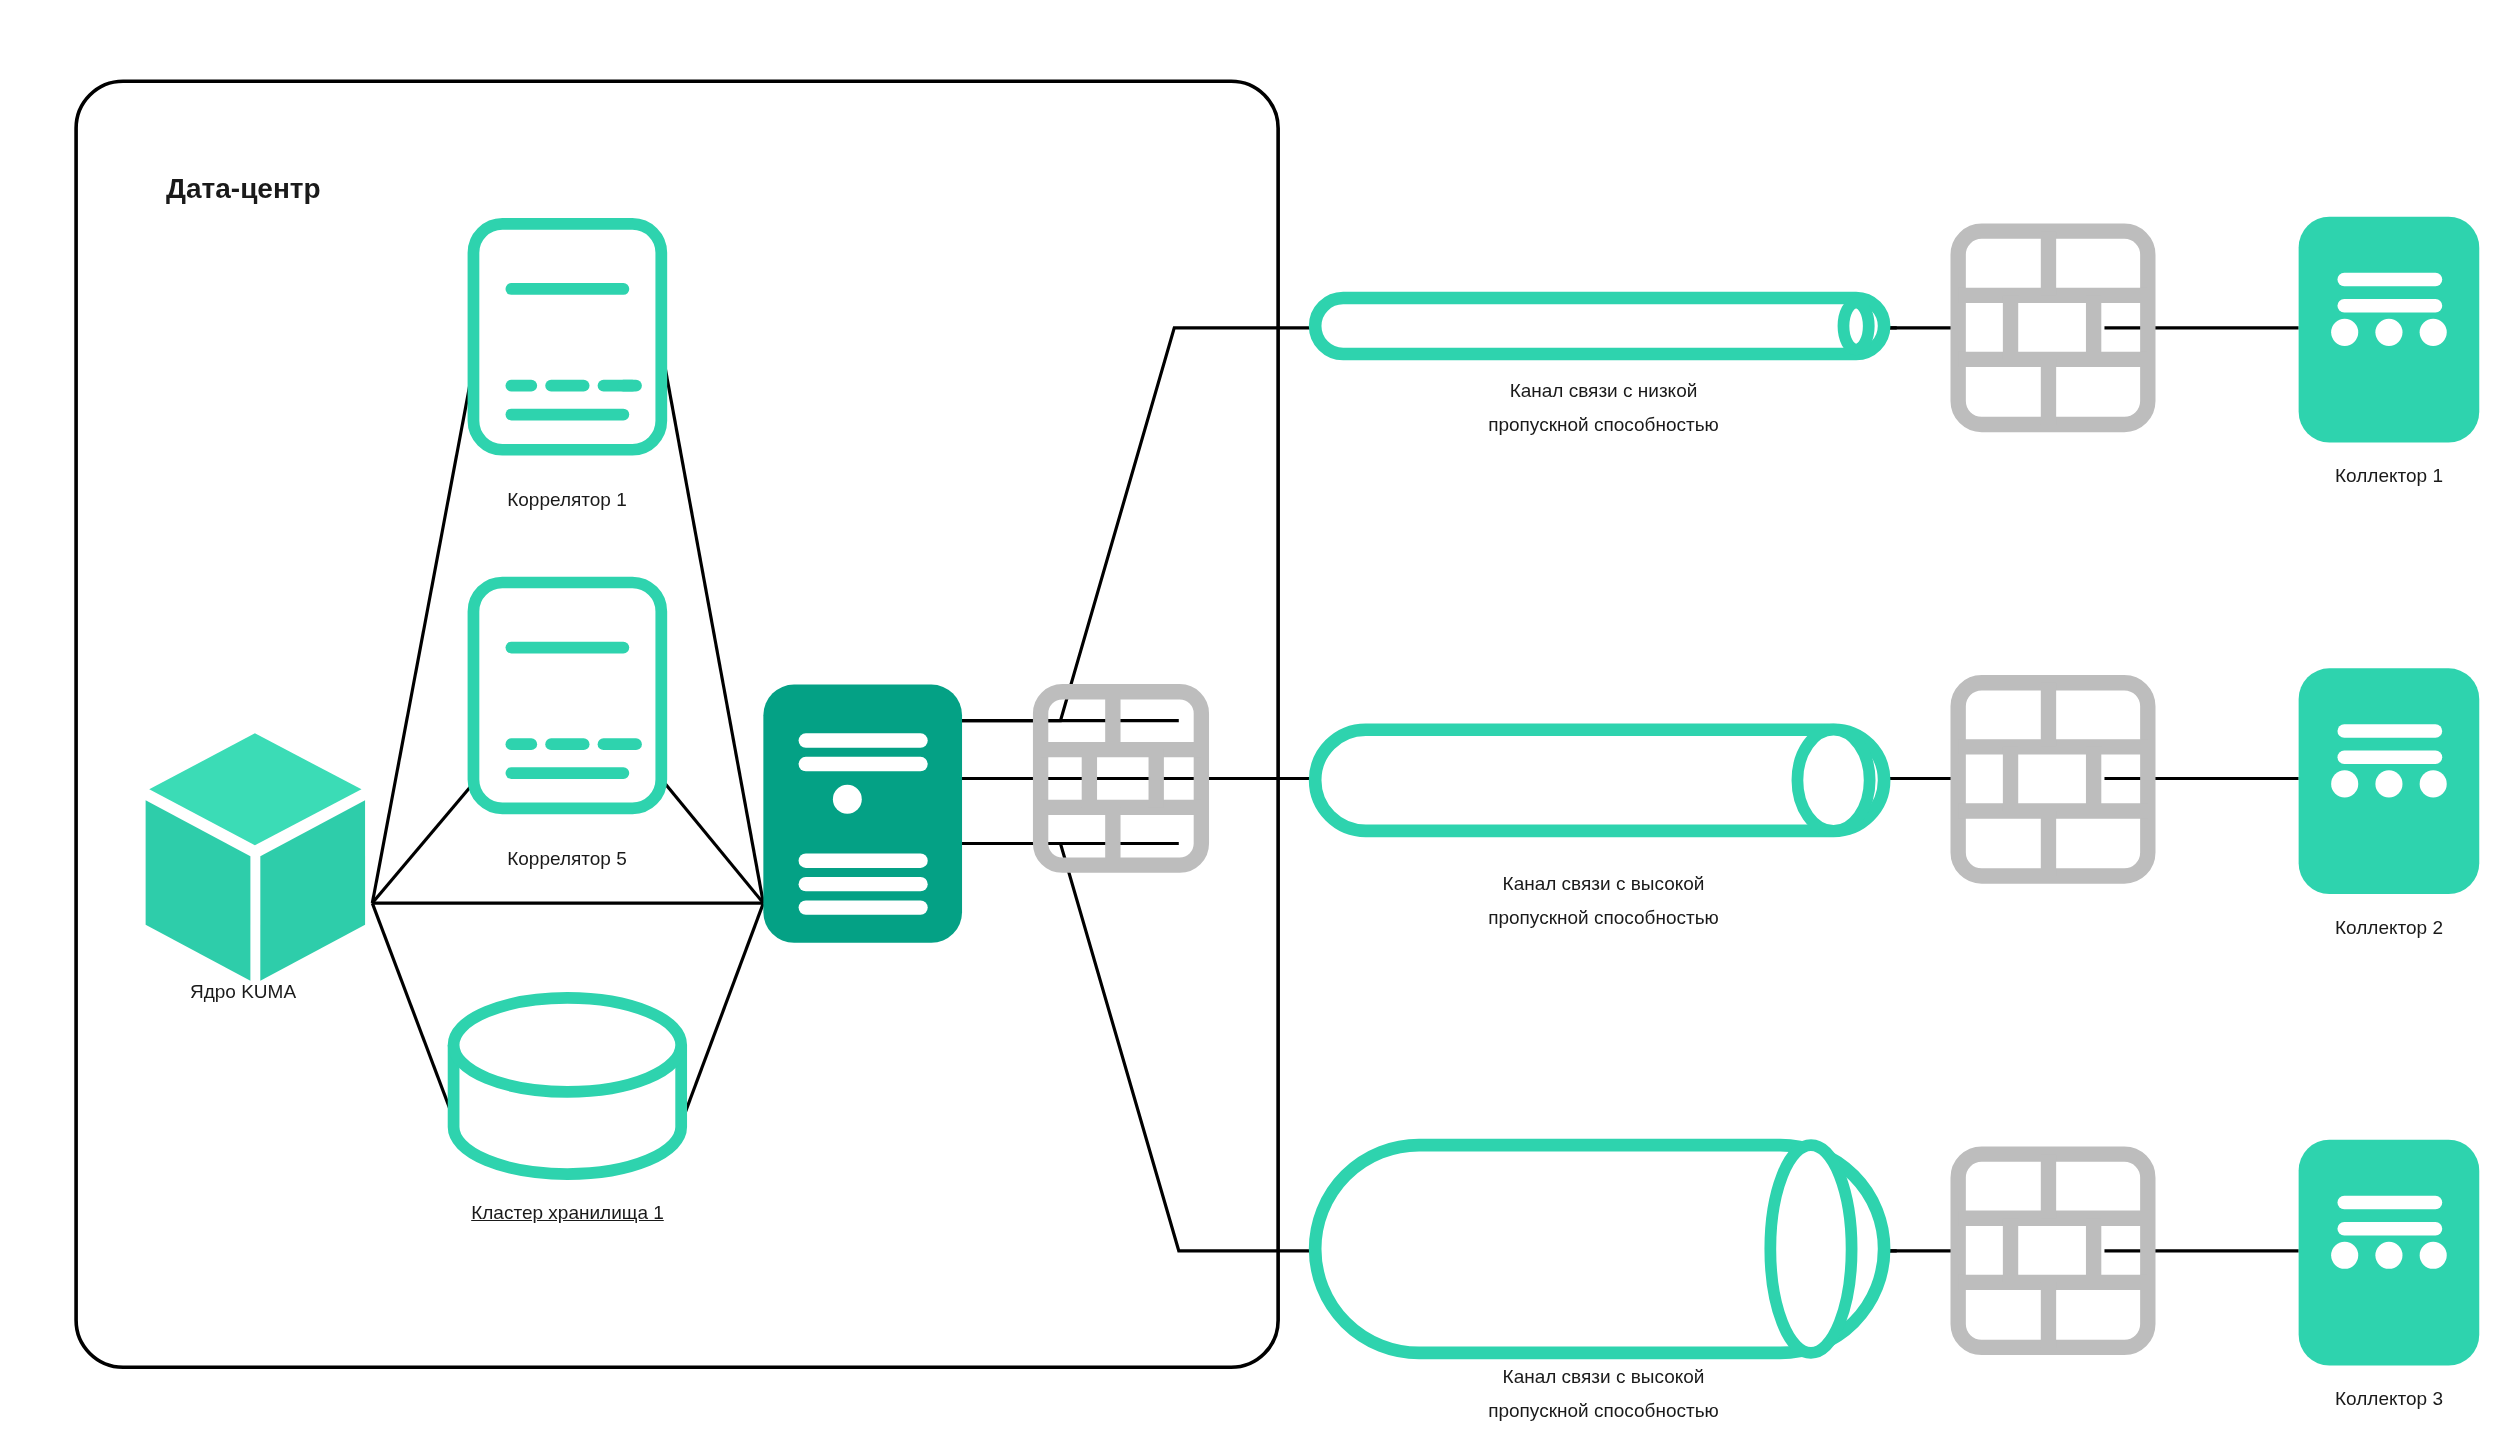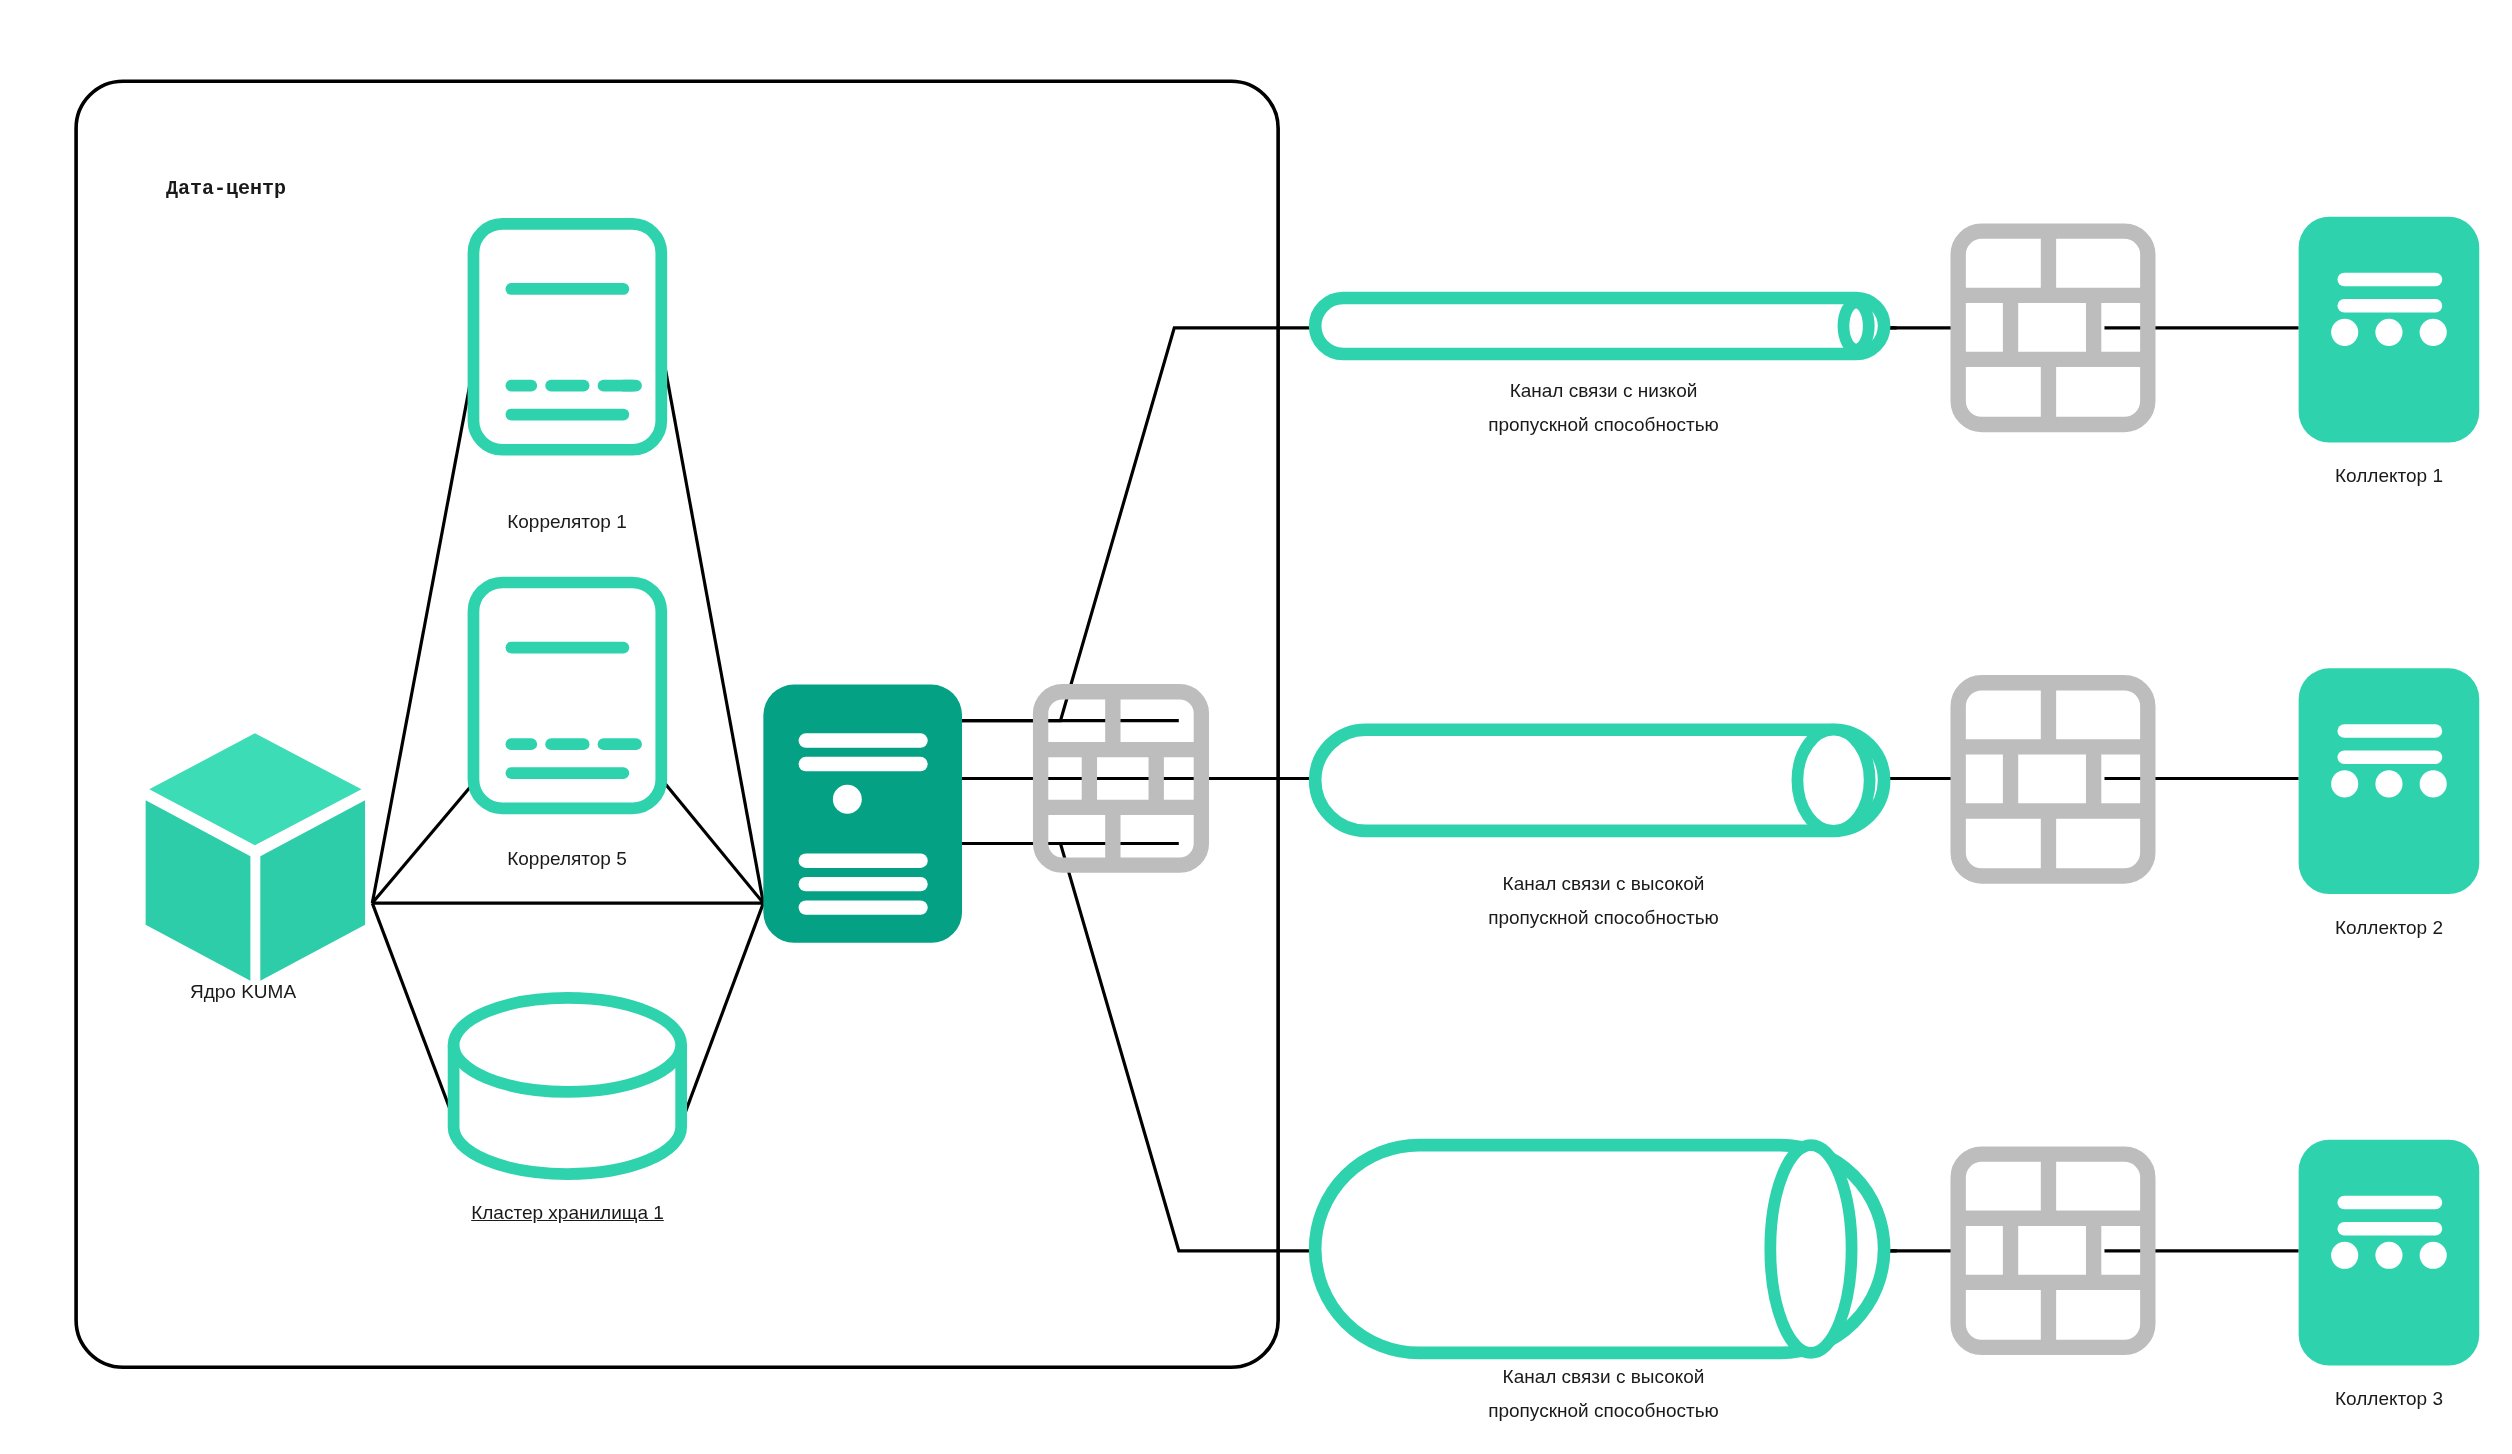--- a/index.html
+++ b/index.html
@@ -1,21 +1,21 @@
 <!DOCTYPE html>
 <html style="font-size:14.5px"><head>
 <meta charset="utf-8">
 <style>
   html,body{margin:0;padding:0;background:#ffffff;}
   body{width:2512px;height:1454px;font-family:"Liberation Sans",sans-serif;overflow:hidden;}
   #stage{position:relative;width:2512px;height:1454px;background:#fff;}
   svg.layer{position:absolute;left:0;top:0;width:2512px;height:1454px;}
   .lbl{position:absolute;text-align:center;color:#1a1a1a;font-size:19px;line-height:34px;
        font-family:"Liberation Sans",sans-serif;white-space:pre-line;}
-  .lbl.bold{font-weight:bold;font-size:20px;font-family:Liberation Mono, monospace;}
+  .lbl.bold{font-weight:bold;font-size:28px;}
 </style>
 </head>
 <body>
 
 <div id="stage">
 
   <svg class="layer" viewBox="0 0 2781 1610">
 
     <rect x="84" y="90" width="1331" height="1424" rx="52" ry="52" fill="none" stroke="#000000" stroke-width="4"></rect>
 
@@ -178,21 +178,21 @@
       <circle cx="2645" cy="1390" r="15" fill="#ffffff"></circle>
       <circle cx="2694" cy="1390" r="15" fill="#ffffff"></circle>
     </g>
 
   </svg>
 
   <div class="lbl bold" style="left:166px;top:172px;width:235px;text-align:left;">Дата-центр</div>
 
   <div class="lbl" style="left:85px;top:975px;width:316px;">Ядро KUMA</div>
 
-  <div class="lbl" style="left:418px;top:505px;width:298px;">Коррелятор 1</div>
+  <div class="lbl" style="left:418px;top:483px;width:298px;">Коррелятор 1</div>
 
   <div class="lbl" style="left:418px;top:842px;width:298px;">Коррелятор 5</div>
 
   <div class="lbl" style="left:387px;top:1196px;width:361px;text-decoration:underline;">Кластер хранилища 1</div>
 
 
   <div class="lbl" style="left:1355px;top:374px;width:497px;">Канал связи с низкой
 пропускной способностью</div>
 
   <div class="lbl" style="left:1355px;top:867px;width:497px;">Канал связи с высокой

